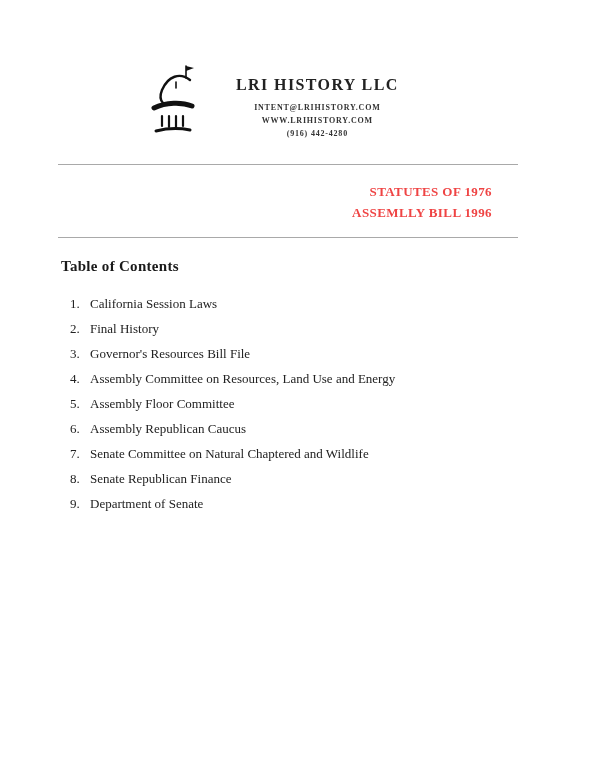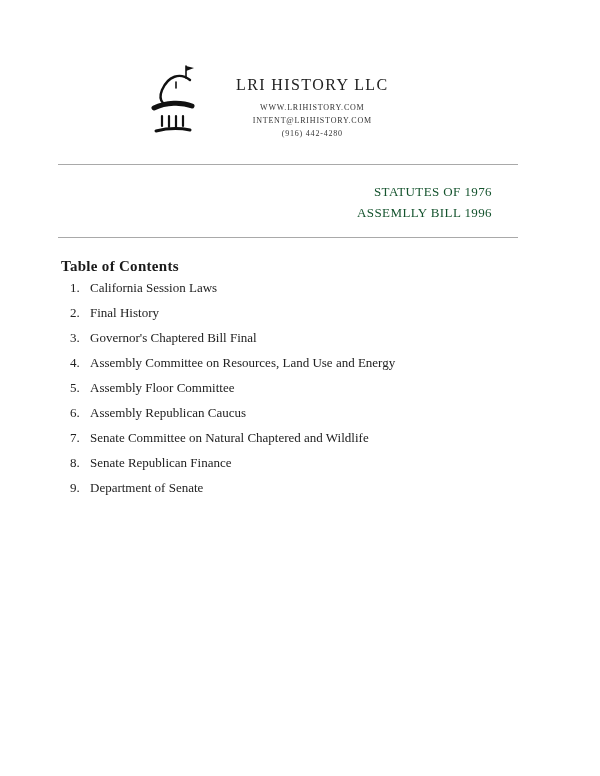--- a/index.html
+++ b/index.html
@@ -26,20 +26,21 @@
   .logo {
     width: 62px;
     height: 74px;
     flex: 0 0 auto;
     margin-right: 28px;
   }
   .logo svg { width: 100%; height: 100%; }
   .company-block {
     text-align: center;
     padding-top: 14px;
+    font-weight: bold;
   }
   .company-name {
     font-size: 16px;
     letter-spacing: 1.4px;
     color: #222222;
     margin-bottom: 7px;
   }
   .contact-line {
     font-size: 8px;
     letter-spacing: 0.8px;
@@ -59,40 +60,41 @@
 
   
   .title-block {
     width: 460px;
     margin-left: 58px;
     margin-top: 16px;
     text-align: right;
     padding-right: 26px;
   }
   .title-line {
-    font-weight: normal;
+    font-weight: bold;
     font-size: 13px;
     letter-spacing: 0.4px;
     line-height: 21px;
-    color: #14532d;
+    color: #ef4444;
     white-space: pre;
   }
 
   
   .toc-heading {
     margin-top: 20px;
     margin-left: 61px;
     font-size: 15px;
     font-weight: bold;
     letter-spacing: 0.3px;
     color: #1a1a1a;
   }
   .toc-list {
     list-style: none;
     counter-reset: tocnum;
+    margin-top: 16px;
     margin-left: 70px;
   }
   .toc-item {
     counter-increment: tocnum;
     font-size: 13px;
     line-height: 25px;
     color: #222222;
     display: flex;
   }
   .toc-item::before {
@@ -123,22 +125,22 @@
         <path d="M16 54 L16 64" stroke="#111" stroke-width="2.2" stroke-linecap="round"></path>
         <path d="M23 54 L23 65" stroke="#111" stroke-width="2.2" stroke-linecap="round"></path>
         <path d="M30 54 L30 65" stroke="#111" stroke-width="2.2" stroke-linecap="round"></path>
         <path d="M37 54 L37 64" stroke="#111" stroke-width="2.2" stroke-linecap="round"></path>
 
         <path d="M10 69 C22 66, 34 66, 44 68" stroke="#111" stroke-width="3" stroke-linecap="round"></path>
       </svg>
     </div>
     <div class="company-block">
       <div class="company-name">LRI HISTORY LLC</div>
+      <div class="contact-line">INTENT@LRIHISTORY.COM</div>
       <div class="contact-line">WWW.LRIHISTORY.COM</div>
-      <div class="contact-line">INTENT@LRIHISTORY.COM</div>
       <div class="contact-line">(916) 442-4280</div>
     </div>
   </header>
 
   <hr class="rule rule-top">
 
   <div class="title-block">
     <div class="title-line">STATUTES OF 1976</div>
     <div class="title-line">ASSEMLLY BILL 1996</div>
   </div>
@@ -148,21 +150,21 @@
   <h2 class="toc-heading">Table of Contents</h2>
 
   <ol class="toc-list">
     <li class="toc-item">
         <span>California Session Laws</span>
       </li>
     <li class="toc-item">
         <span>Final History</span>
       </li>
     <li class="toc-item">
-        <span>Governor's Chaptered Bill Final</span>
+        <span>Governor's Resources Bill File</span>
       </li>
     <li class="toc-item">
         <span>Assembly Committee on Resources, Land Use and Energy</span>
       </li>
     <li class="toc-item">
         <span>Assembly Floor Committee</span>
       </li>
     <li class="toc-item">
         <span>Assembly Republican Caucus</span>
       </li>

